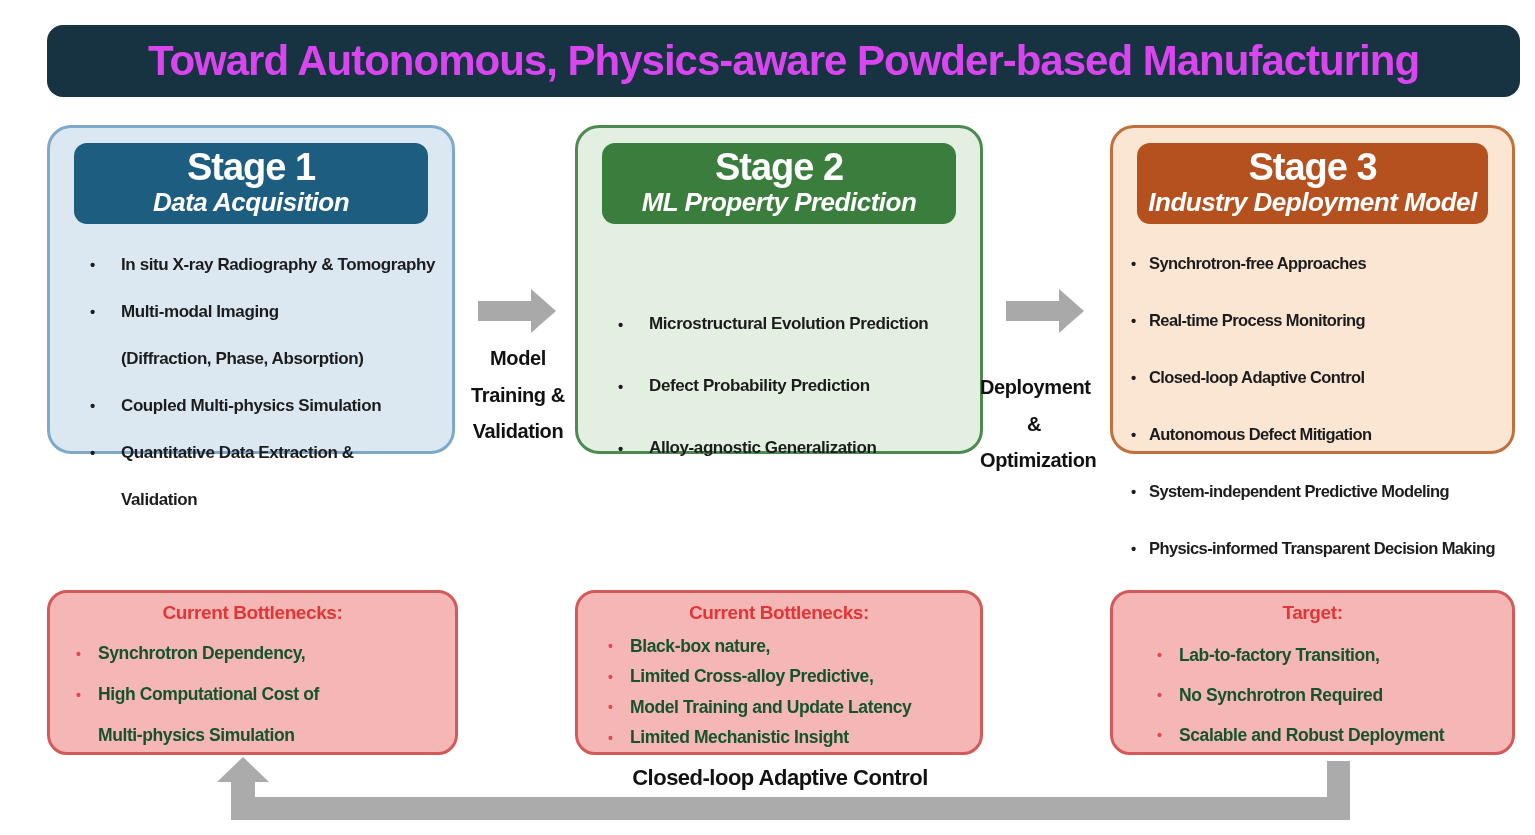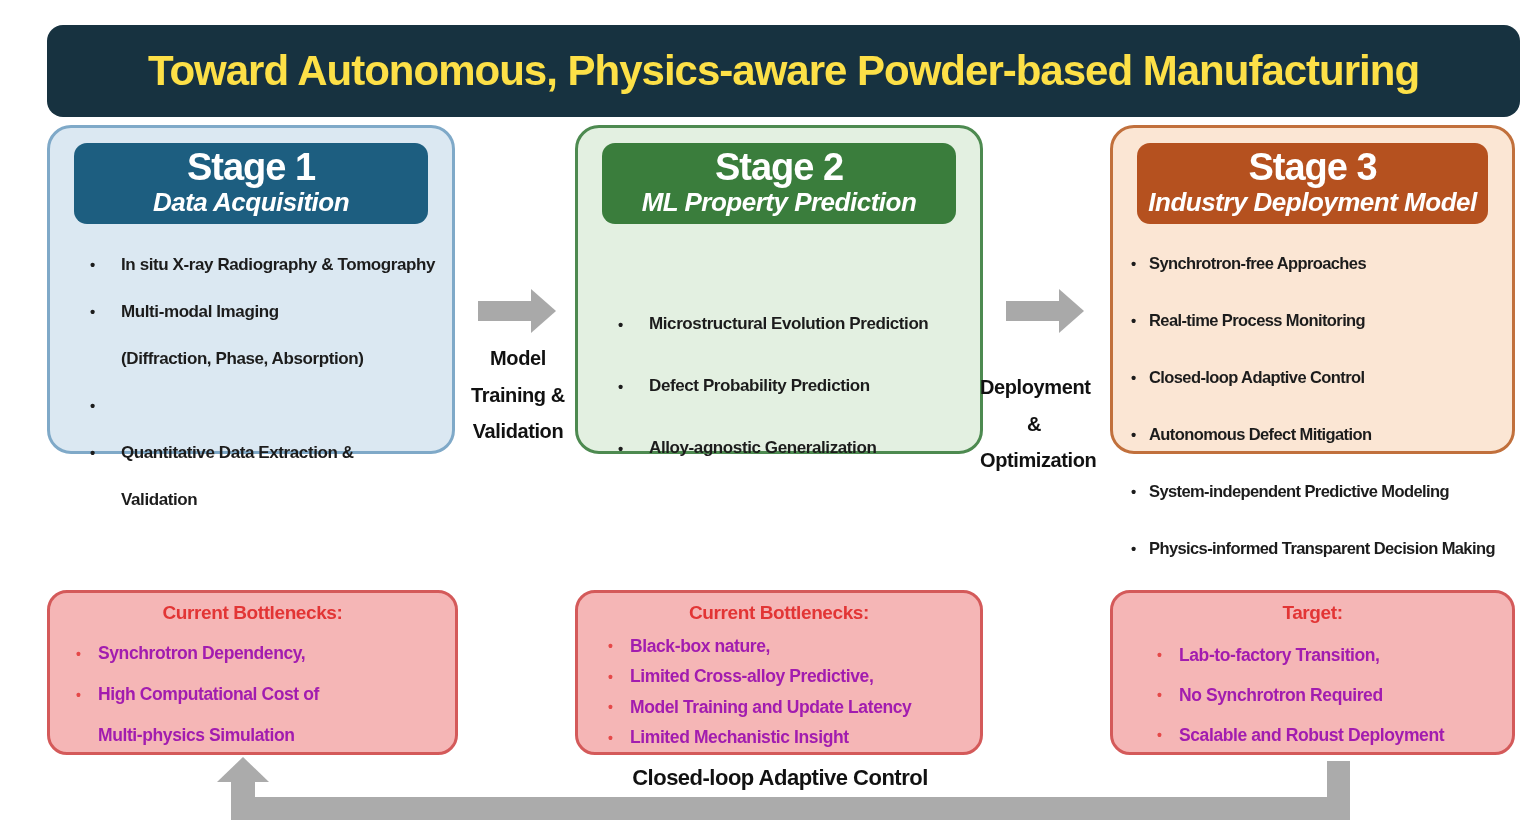--- a/index.html
+++ b/index.html
@@ -2,24 +2,24 @@
 <html><head>
 <meta charset="utf-8">
 <style>
   html,body{margin:0;padding:0;background:#ffffff;}
   .canvas{
     position:relative;width:1535px;height:835px;background:#ffffff;
     font-family:"Liberation Sans",sans-serif;overflow:hidden;
   }
   
   .titlebar{
-    position:absolute;left:47px;top:25px;width:1473px;height:92px;
+    position:absolute;left:47px;top:25px;width:1473px;height:72px;
     background:#173240;border-radius:16px;
     display:flex;align-items:center;justify-content:center;
-    color:#fde047;font-size:42px;font-weight:bold;letter-spacing:-1px;
+    color:#d946ef;font-size:42px;font-weight:bold;letter-spacing:-1px;
   }
   
   .stage{
     position:absolute;top:125px;height:329px;border-radius:24px;
     border:3px solid;box-sizing:border-box;
   }
   .stage1{left:47px;width:408px;background:#dbe8f2;border-color:#7fa9c8;}
   .stage2{left:575px;width:408px;background:#e3f0e1;border-color:#4d8a50;}
   .stage3{left:1110px;width:405px;background:#fbe6d4;border-color:#c1703c;}
   .stage-header{
@@ -49,21 +49,21 @@
     position:absolute;top:590px;height:165px;border-radius:20px;
     background:#f5b6b6;border:3px solid #d45a5a;box-sizing:border-box;
   }
   .pink1{left:47px;width:411px;}
   .pink2{left:575px;width:408px;}
   .pink3{left:1110px;width:405px;}
   .pink-title{
     text-align:center;font-weight:bold;font-size:19px;color:#e23535;
     margin-top:9px;letter-spacing:-0.4px;
   }
-  .pink-list .t{color:#a21caf;font-size:17.5px;letter-spacing:-0.4px;}
+  .pink-list .t{color:#14532d;font-size:17.5px;letter-spacing:-0.4px;}
   .pink-list .dot{color:#e54848;font-size:14px;width:22px;}
   .pink1 .pink-list{--rh:41px;margin:9px 0 0 26px;}
   .pink2 .pink-list{--rh:30.5px;margin:7px 0 0 30px;}
   .pink3 .pink-list{--rh:40px;margin:11px 0 0 44px;}
   
   .flow-arrow{position:absolute;width:78px;height:44px;}
   .fa1{left:478px;top:289px;}
   .fa2{left:1006px;top:289px;}
   .fa-shaft{position:absolute;left:0;top:12px;width:53px;height:20px;background:#a9a9a9;}
   .fa-head{
@@ -114,20 +114,21 @@
         <div class="li">
           <span class="dot">•</span>
           <span class="t">Multi-modal Imaging</span>
         </div>
         <div class="li">
           <span class="dot nodot">•</span>
           <span class="t">(Diffraction, Phase, Absorption)</span>
         </div>
         <div class="li">
           <span class="dot">•</span>
+          <span class="t">Coupled Multi-physics Simulation</span>
         </div>
         <div class="li">
           <span class="dot">•</span>
           <span class="t">Quantitative Data Extraction &amp;</span>
         </div>
         <div class="li">
           <span class="dot nodot">•</span>
           <span class="t">Validation</span>
         </div>
       </div>

